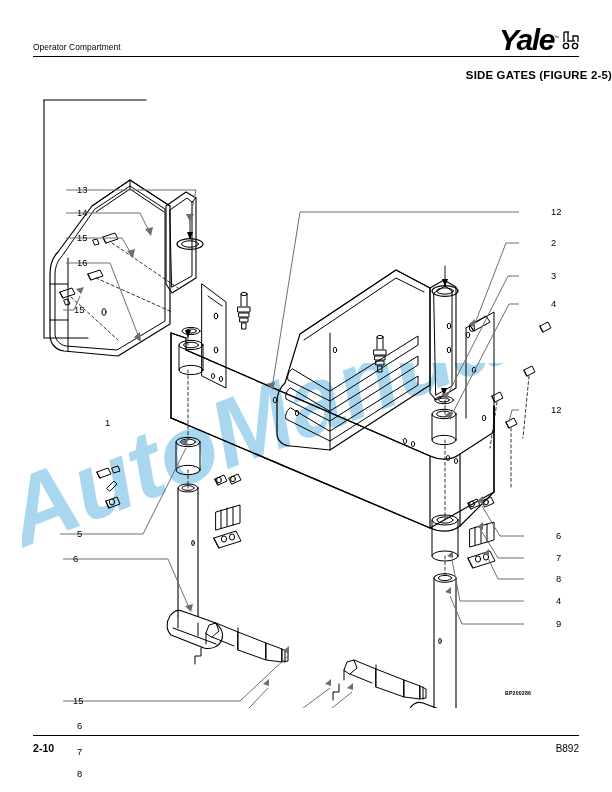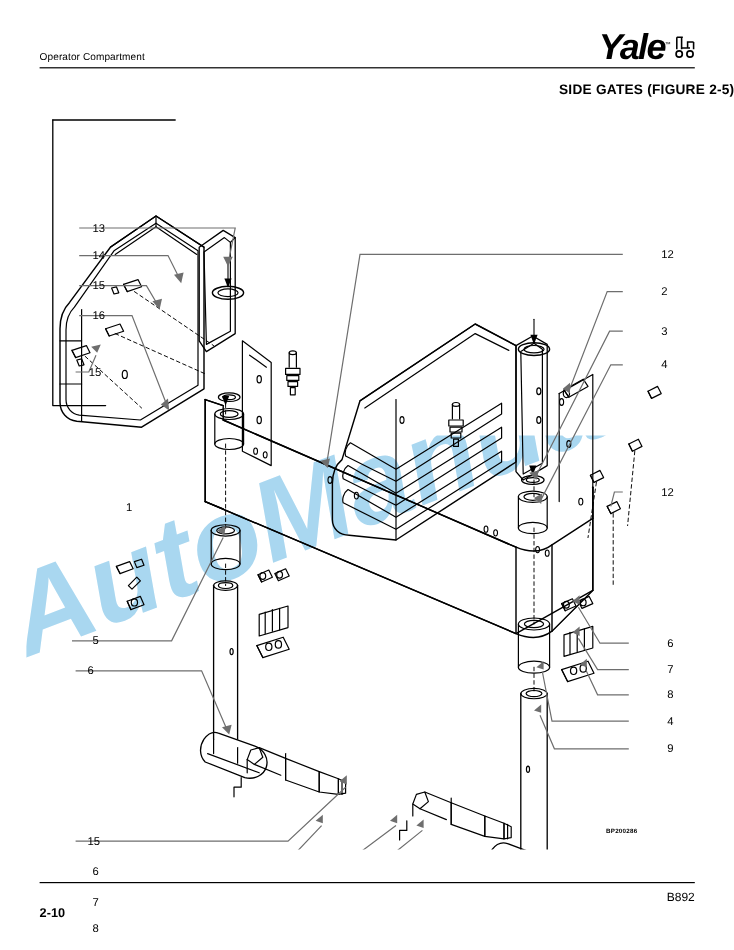--- a/index.html
+++ b/index.html
@@ -146,21 +146,21 @@
   .footer {
     position: absolute;
     left: 0;
     top: 741px;
     width: 612px;
     height: 16px;
   }
   .footer-left {
     position: absolute;
     left: 33px;
-    top: 14px;
+    top: 1px;
     font-size: 10.6px;
     font-weight: bold;
   }
   .footer-center {
     position: absolute;
     left: 0;
     top: 2px;
     width: 612px;
     text-align: center;
     font-size: 7.6px;

